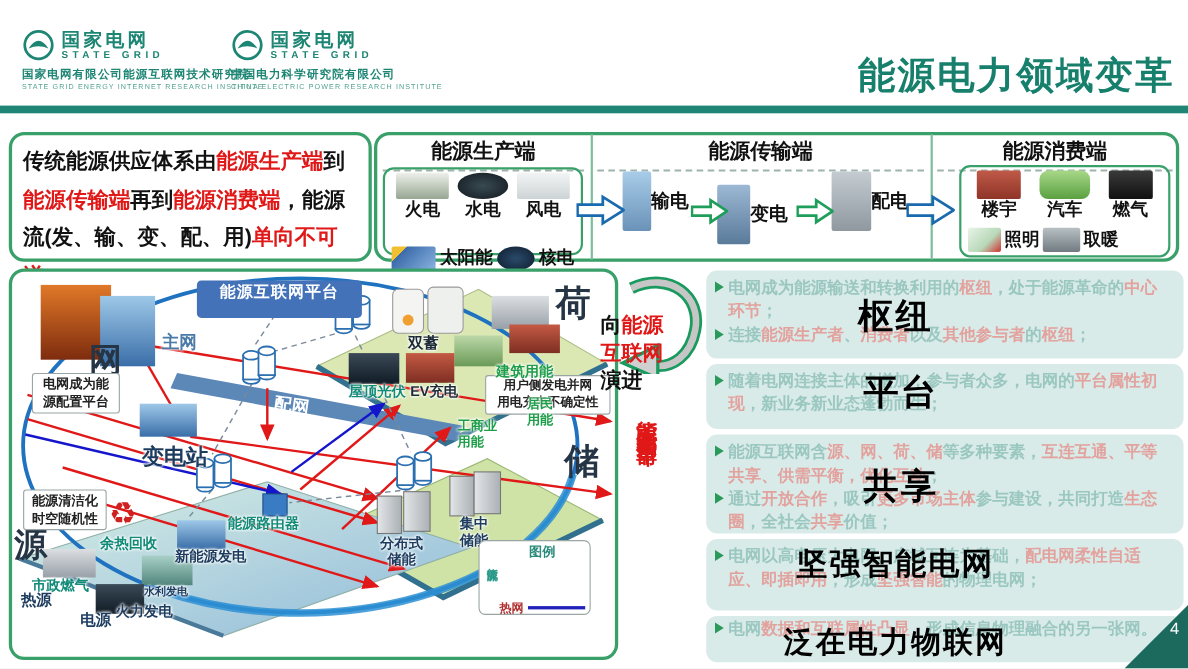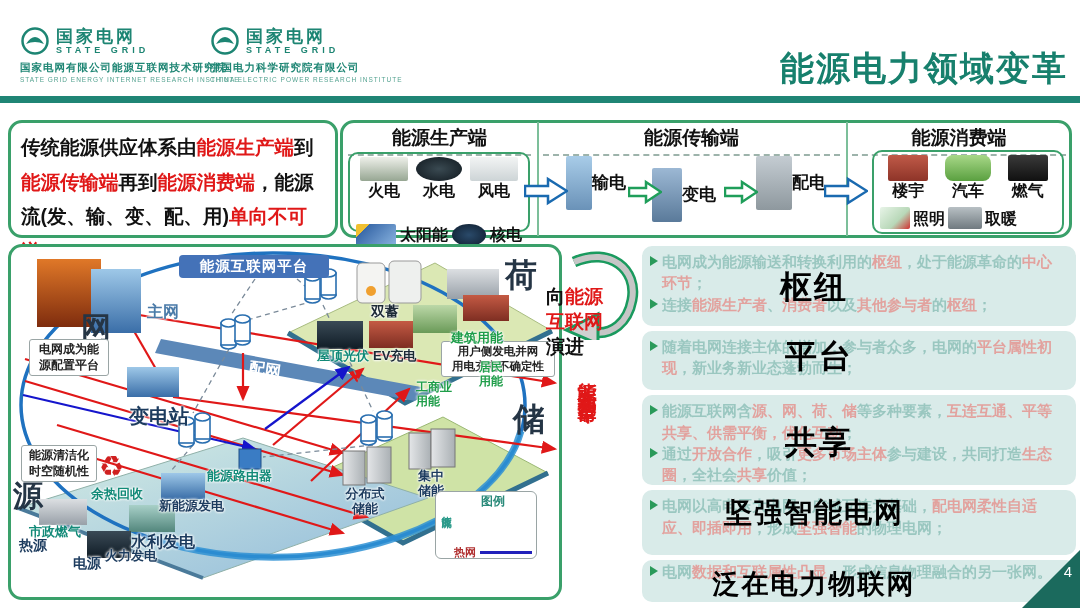--- a/index.html
+++ b/index.html
@@ -37,21 +37,21 @@
   
   .diagram{position:absolute;left:8px;top:244px;width:554px;height:356px;border:3px solid #3aa06a;
            border-radius:14px;box-sizing:border-box;overflow:hidden;background:#fff;}
   .dlab{position:absolute;font-weight:bold;white-space:nowrap;line-height:1.15;}
   .halo{text-shadow:0 0 3px #fff,0 0 3px #fff,0 0 2px #fff;}
   .c-grn{color:#1f9e4a;margin-top:48px;} .c-teal{color:#128a78;} .c-navy{color:#1c3b5e;}
   .c-blue{color:#4a7aa8;} .c-dark{color:#1c2a36;}
   .bigchar{position:absolute;font-weight:bold;color:#253545;line-height:1;}
   .note{position:absolute;background:#fff;border:1.5px solid #9aa5a5;border-radius:3px;text-align:center;
         font-weight:bold;color:#222;padding:2px 3px;line-height:1.3;}
-  .banner{position:absolute;left:168px;top:8px;width:150px;height:23px;background:#4472b8;border-radius:4px;
+  .banner{position:absolute;left:168px;top:8px;width:150px;height:34px;background:#4472b8;border-radius:4px;
           color:#fff;font-size:14.5px;font-weight:bold;text-align:center;line-height:23px;letter-spacing:1px;}
   .legend{position:absolute;left:424px;top:244px;width:102px;height:68px;background:#fff;
           border:1.5px solid #9aa5a5;border-radius:6px;box-sizing:border-box;padding:2px 4px 2px 18px;}
   .lg-title{text-align:center;font-size:12px;font-weight:bold;color:#2a8a7a;line-height:1.2;}
   .lg-flow{position:absolute;left:3px;top:16px;writing-mode:vertical-rl;font-size:10px;font-weight:bold;color:#2a9a8a;letter-spacing:1px;}
   .lg-row{display:flex;align-items:center;gap:4px;height:15px;font-size:11px;font-weight:bold;margin-top:37px;}
   .lg-line{flex:1;height:0;}
   
   .mid-text{position:absolute;left:546px;top:284px;width:62px;font-size:19px;font-weight:bold;line-height:1.32;}
   .vtext{position:absolute;left:574px;top:366px;height:225px;writing-mode:vertical-rl;
@@ -349,21 +349,21 @@
     <div class="dlab c-grn halo" style="left:440px;top:36px;font-size:13px;">建筑用能</div>
     <div class="dlab c-grn halo" style="left:468px;top:66px;font-size:12px;width:26px;white-space:normal;">居民用能</div>
     <div class="dlab c-grn halo" style="left:405px;top:86px;font-size:12px;width:40px;white-space:normal;">工商业用能</div>
     <div class="dlab c-teal halo" style="left:306px;top:102px;font-size:13px;">屋顶光伏</div>
     <div class="dlab c-dark halo" style="left:362px;top:102px;font-size:13px;">EV充电</div>
     <div class="dlab" style="left:88px;top:204px;font-size:28px;color:#d02020;font-weight:normal;">♻</div>
     <div class="dlab c-teal halo" style="left:80px;top:240px;font-size:13px;">余热回收</div>
     <div class="dlab c-navy halo" style="left:148px;top:252px;font-size:13px;">新能源发电</div>
     <div class="dlab c-teal halo" style="left:196px;top:222px;font-size:13px;">能源路由器</div>
     <div class="dlab c-teal halo" style="left:18px;top:278px;font-size:13px;">市政燃气</div>
-    <div class="dlab c-navy halo" style="left:120px;top:286px;font-size:16px;">水利发电</div>
+    <div class="dlab c-navy halo" style="left:120px;top:286px;font-size:10px;">水利发电</div>
     <div class="dlab c-navy halo" style="left:94px;top:302px;font-size:13px;">火力发电</div>
     <div class="dlab c-navy halo" style="left:8px;top:290px;font-size:14px;">热源</div>
     <div class="dlab c-navy halo" style="left:62px;top:308px;font-size:14px;">电源</div>
     <div class="dlab c-navy halo" style="left:330px;top:240px;font-size:13px;width:48px;white-space:normal;text-align:center;">分布式储能</div>
     <div class="dlab c-navy halo" style="left:404px;top:222px;font-size:13px;width:32px;white-space:normal;text-align:center;">集中储能</div>
 
     <div class="legend">
       <div class="lg-title">图例</div>
       <div class="lg-flow">能源流</div>
       <div class="lg-row">

